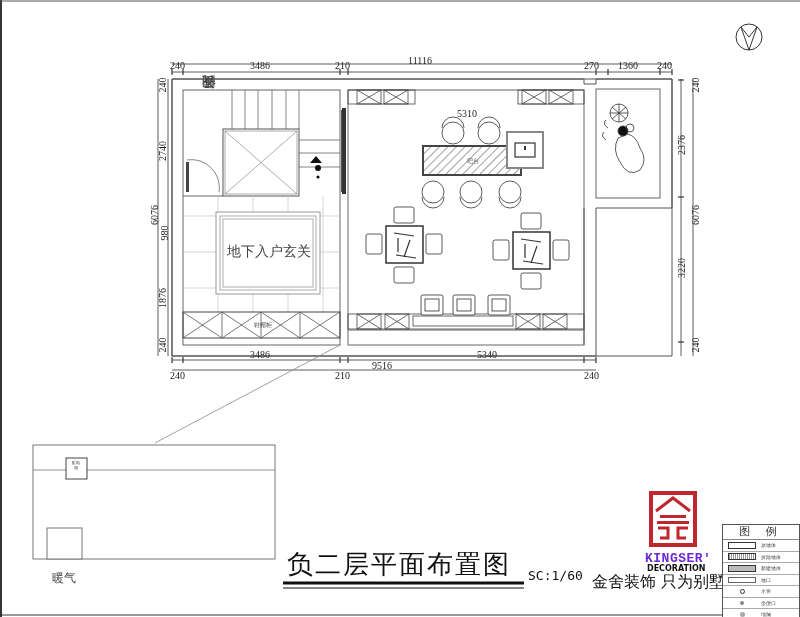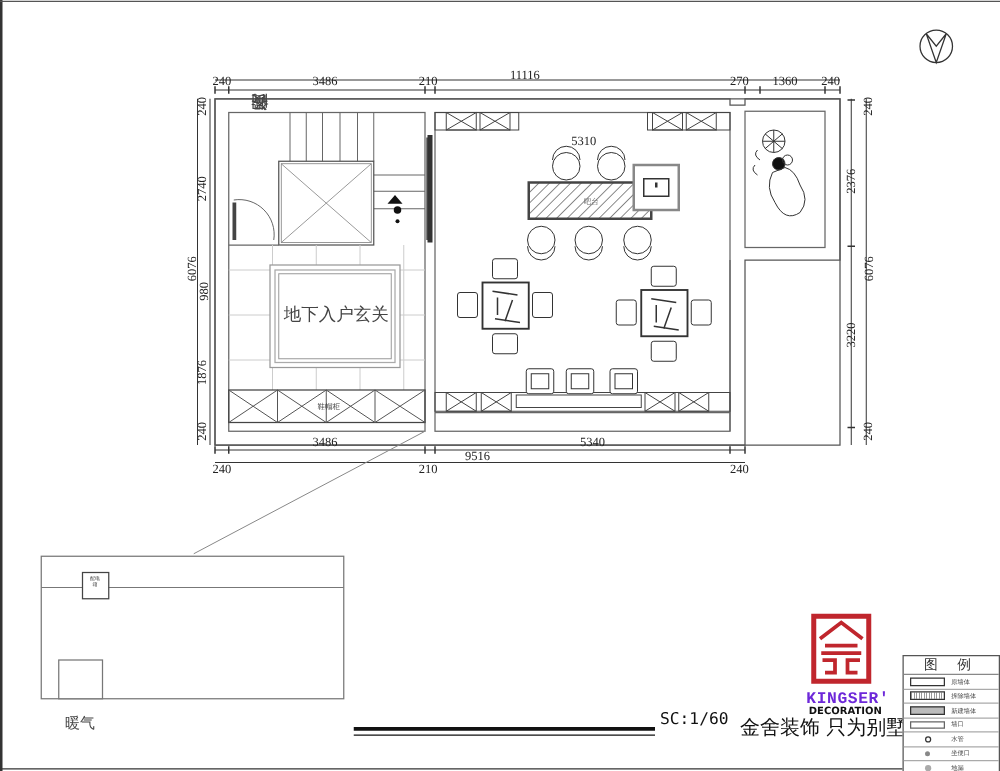--- a/index.html
+++ b/index.html
@@ -236,21 +236,21 @@
 <span class="dim" style="left:250px;top:61px;">3486</span>
 <span class="dim" style="left:335px;top:61px;">210</span>
 <span class="dim" style="left:408px;top:56px;">11116</span>
 <span class="dim" style="left:457px;top:61px;margin-top:48px;">5310</span>
 <span class="dim" style="left:584px;top:61px;">270</span>
 <span class="dim" style="left:618px;top:61px;">1360</span>
 <span class="dim" style="left:657px;top:61px;">240</span>
 
 <span class="dim" style="left:250px;top:350px;">3486</span>
 <span class="dim" style="left:372px;top:361px;">9516</span>
-<span class="dim" style="left:464px;top:350px;text-align:center;">5340</span>
+<span class="dim" style="left:477px;top:350px;text-align:center;">5340</span>
 <span class="dim" style="left:170px;top:371px;">240</span>
 <span class="dim" style="left:335px;top:371px;">210</span>
 <span class="dim" style="left:584px;top:371px;">240</span>
 
 <span class="vdim" style="left:155px;top:80px;">240</span>
 <span class="vdim" style="left:153px;top:146px;">2740</span>
 <span class="vdim" style="left:145px;top:210px;">6076</span>
 <span class="vdim" style="left:157px;top:228px;">980</span>
 <span class="vdim" style="left:153px;top:293px;">1876</span>
 <span class="vdim" style="left:155px;top:340px;">240</span>
@@ -261,20 +261,21 @@
 <span class="vdim" style="left:672px;top:263px;">3220</span>
 <span class="vdim" style="left:688px;top:340px;">240</span>
 
 <span class="room-label" style="left:199px;top:100px;font-size:14px;writing-mode:vertical-rl;transform:rotate(180deg);">设备间</span>
 <span class="room-label" style="left:227px;top:243px;font-size:14px;">地下入户玄关</span>
 <span class="room-label" style="left:254px;top:321px;font-size:6px;">鞋帽柜</span>
 <span class="room-label" style="left:467px;top:157px;font-size:6px;color:#666;">吧台</span>
 <span class="room-label" style="left:52px;top:570px;font-size:12px;">暖气</span>
 <span class="room-label" style="left:72px;top:460px;font-size:4px;width:8px;line-height:5px;white-space:normal;text-align:center;">配电箱</span>
 
+<div class="title">负二层平面布置图</div>
 <div class="scale">SC:1/60</div>
 <div class="brand1">KINGSER'</div>
 <div class="brand2">DECORATION</div>
 <div class="slogan">金舍装饰 只为别墅而生</div>
 
 <div class="legend">
   <div class="legend-title">图 例</div>
   <div class="legend-row">
     <span class="sym">
           <span style="display:inline-block;width:26px;height:5px;border:1px solid #333;"></span>

